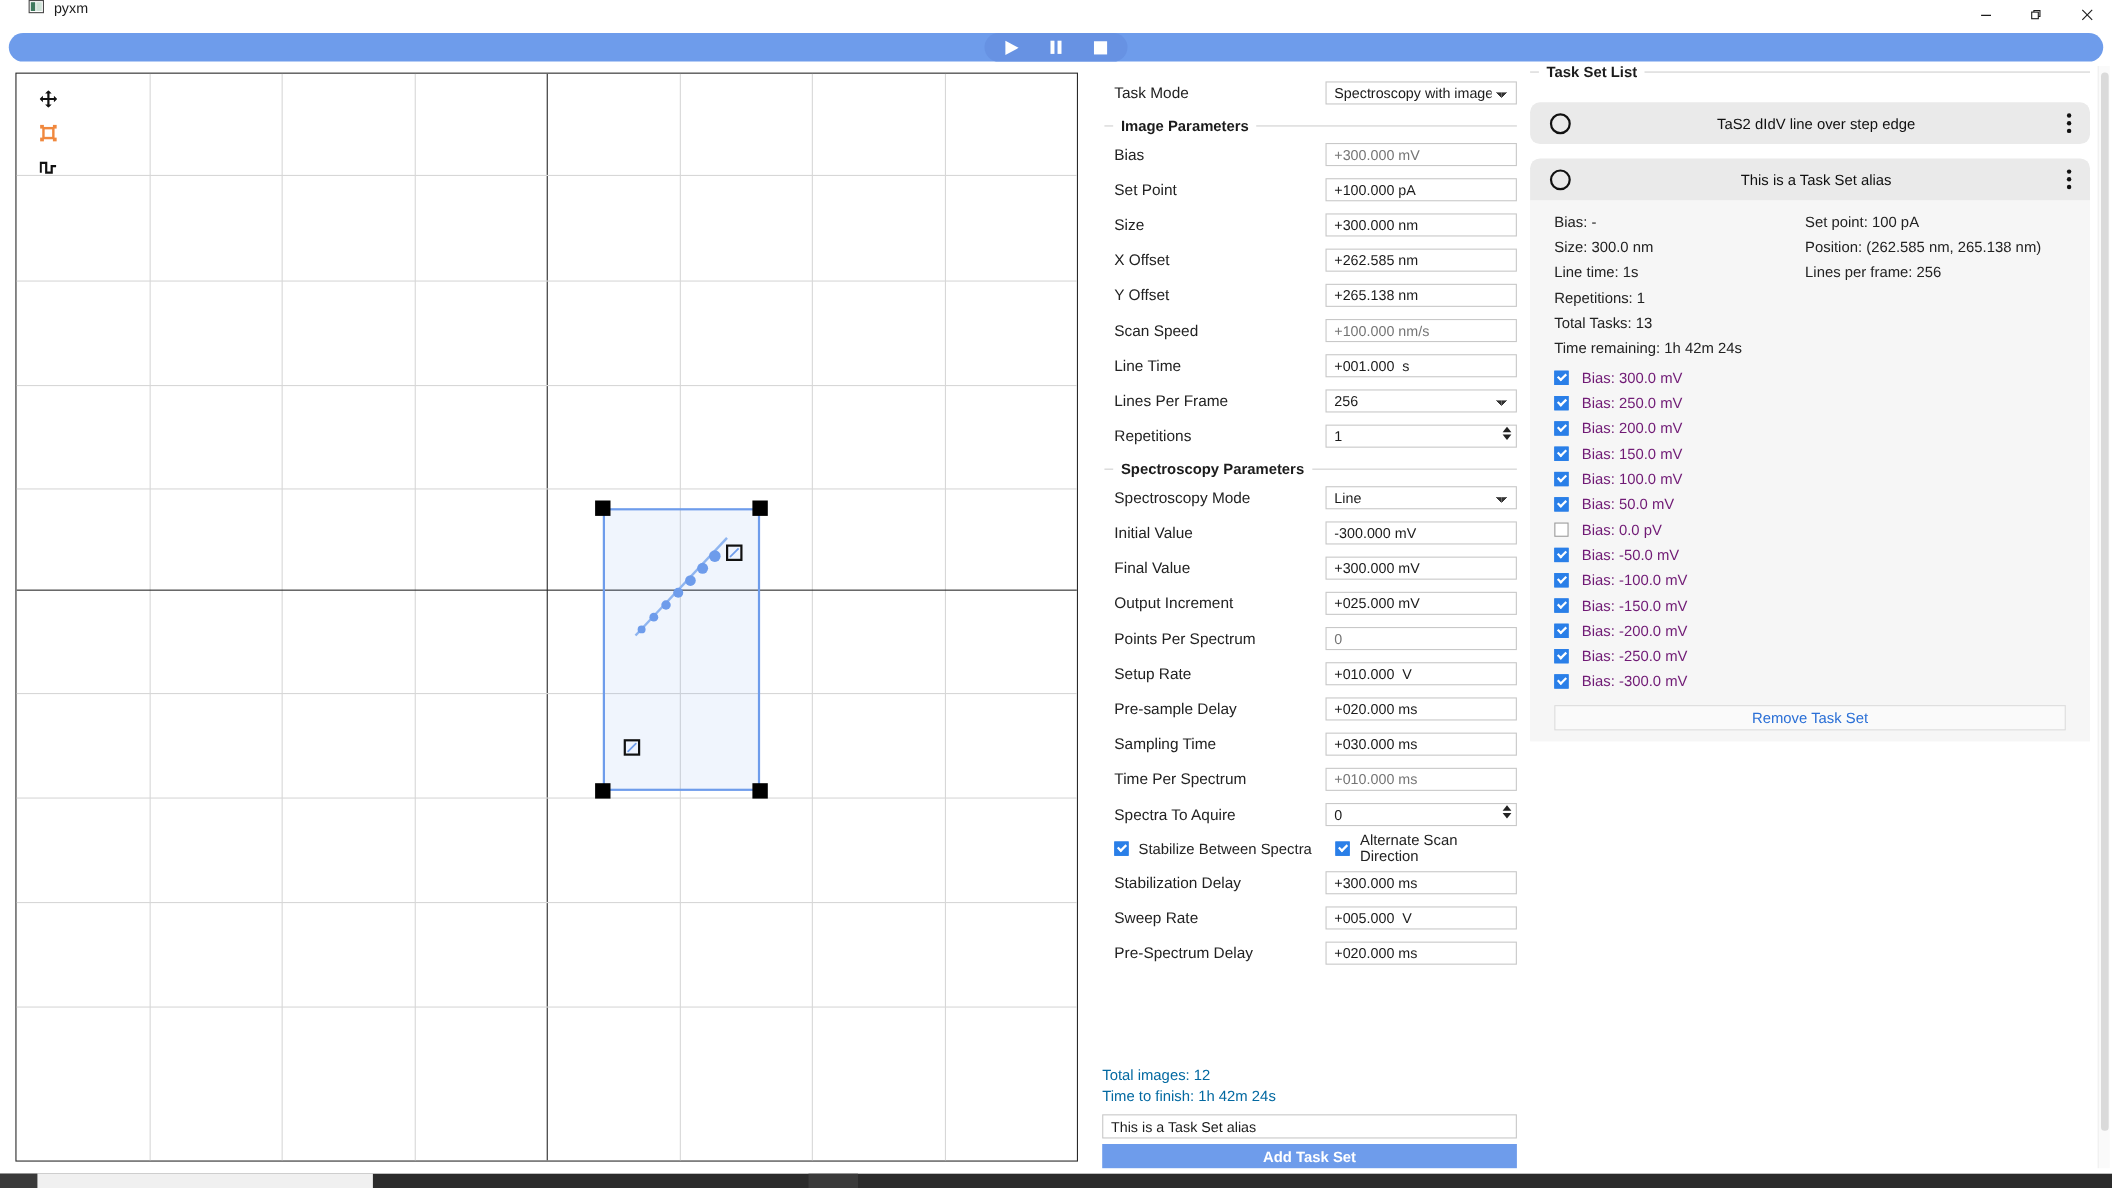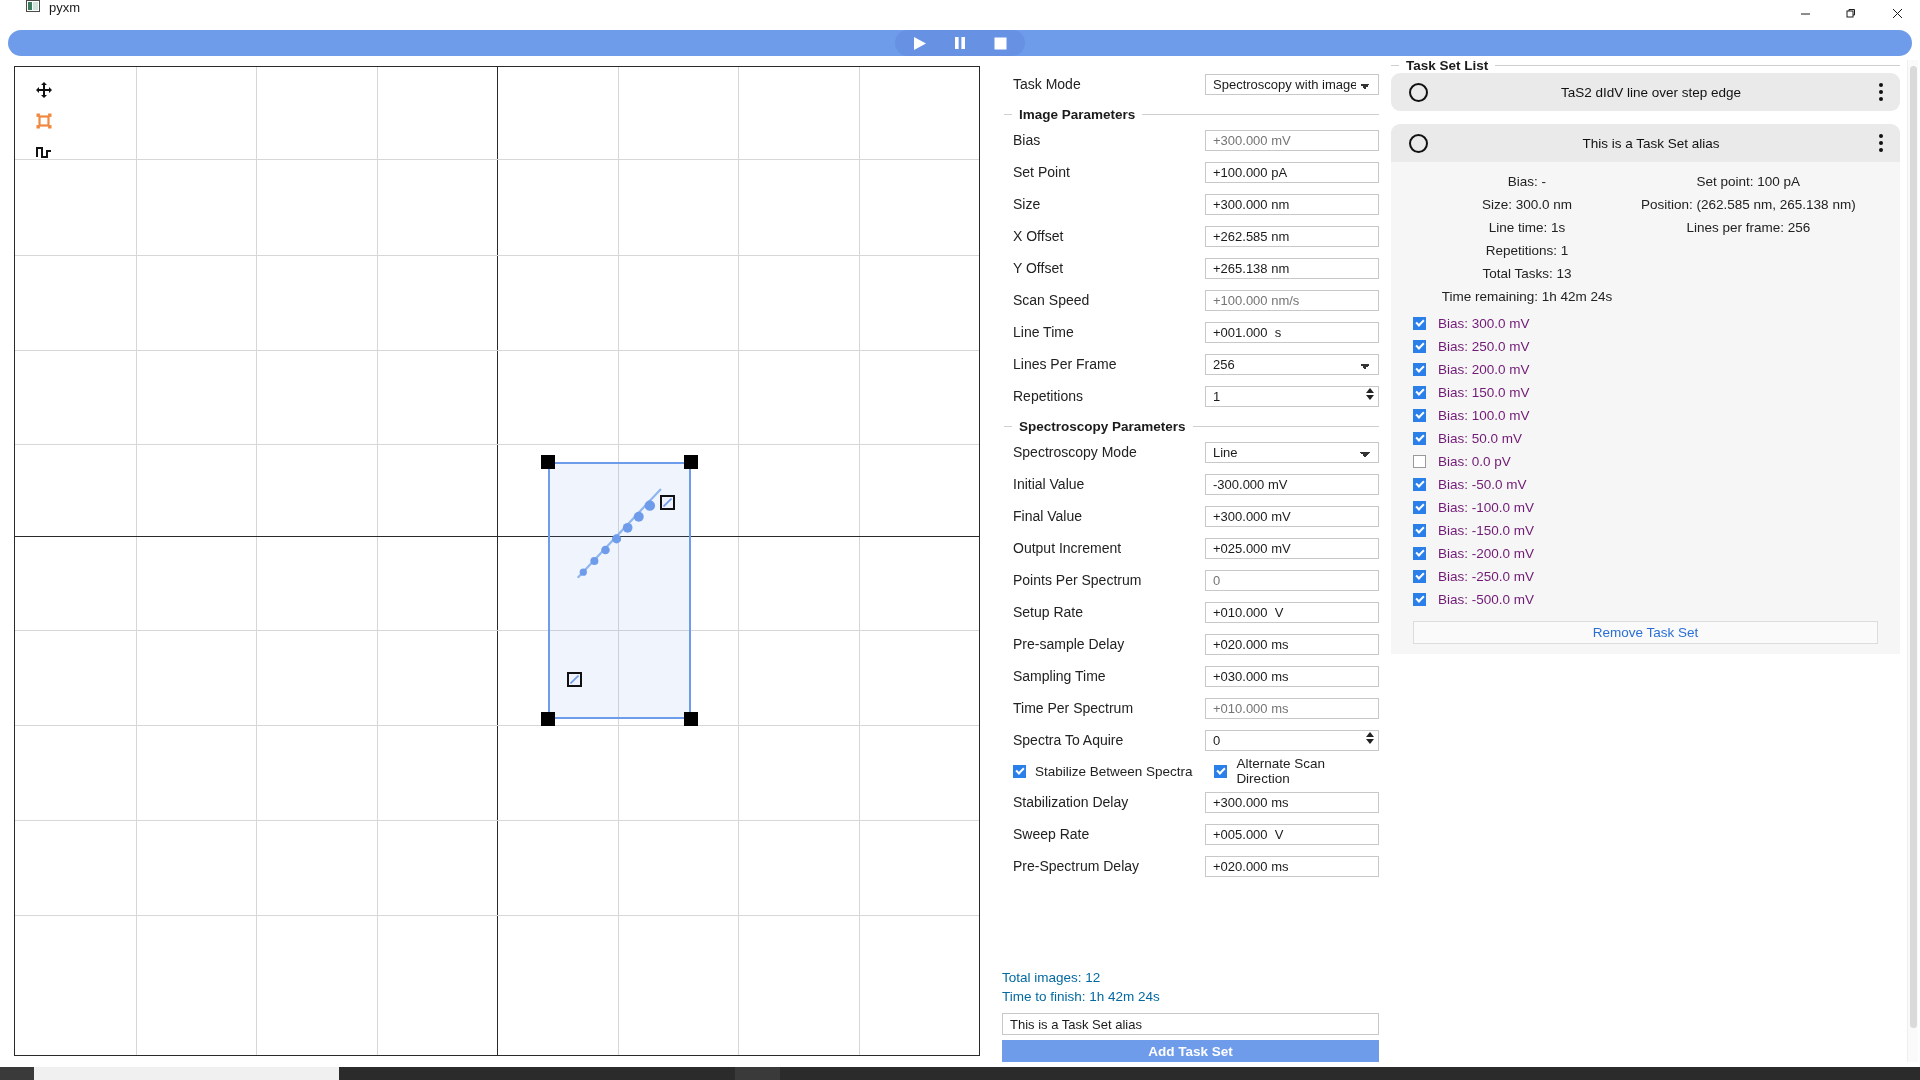--- a/index.html
+++ b/index.html
@@ -221,21 +221,21 @@
   }
 
   
   .tasksets {
     flex: 1;
     padding: 0 20px 0 6px;
     position: relative;
     min-width: 0;
   }
   .ts-head {
-    display:flex; align-items:center; gap:7px; margin-top:0px; margin-bottom:0;
+    display:flex; align-items:center; gap:7px; margin-top:0px; margin-bottom:20px;
   }
   .ts-head .dash { width:8px; height:1px; background:#cfcfcf; }
   .ts-head .gtitle { font-size:13.5px; font-weight:bold; color:#1b1b1b; white-space:nowrap; }
   .ts-head .line { flex:1; height:1px; background:#cfcfcf; }
 
   .ts-card {
     background:#eaeaea; border-radius:9px;
     height:38px; margin-bottom:13px;
     display:flex; align-items:center; position:relative;
   }
@@ -248,21 +248,21 @@
   .ts-dots {
     position:absolute; right:17px; top:50%; transform:translateY(-50%);
     display:flex; flex-direction:column; gap:3px;
   }
   .ts-dots b { width:4px; height:4px; border-radius:50%; background:#111; display:block; }
 
   .ts-detail {
     background:#f6f6f6; padding: 8px 0 10px 0;
   }
   .ts-grid { display:flex; padding: 0 0 0 22px; }
-  .ts-col { width: 228px; text-align: center; }
+  .ts-col { width: 228px; }
   .ts-col.wide { width: auto; }
   .dline { font-size:13.5px; color:#222; line-height:23px; }
   .bias-list { padding: 4px 0 0 22px; }
   .bias-row { display:flex; align-items:center; gap:12px; height:23px; }
   .bias-label { font-size:13.5px; color:#701a75; }
   .remove-btn {
     display:block; margin: 10px 22px 0 22px;
     height:23px; line-height:21px; text-align:center;
     border:1px solid #dcdcdc; background:#fafafa;
     color:#2a6fd6; font-size:13.5px;
@@ -642,21 +642,21 @@
           <div class="bias-row">
             <span class="cbox on"></span>
             <span class="bias-label">Bias: -200.0 mV</span>
           </div>
           <div class="bias-row">
             <span class="cbox on"></span>
             <span class="bias-label">Bias: -250.0 mV</span>
           </div>
           <div class="bias-row">
             <span class="cbox on"></span>
-            <span class="bias-label">Bias: -500.0 mV</span>
+            <span class="bias-label">Bias: -300.0 mV</span>
           </div>
         </div>
       <button class="remove-btn">Remove Task Set</button>
     </div>
   </div>
 
 </div>
 
 <div class="vscroll">
   <div class="thumb"></div>

